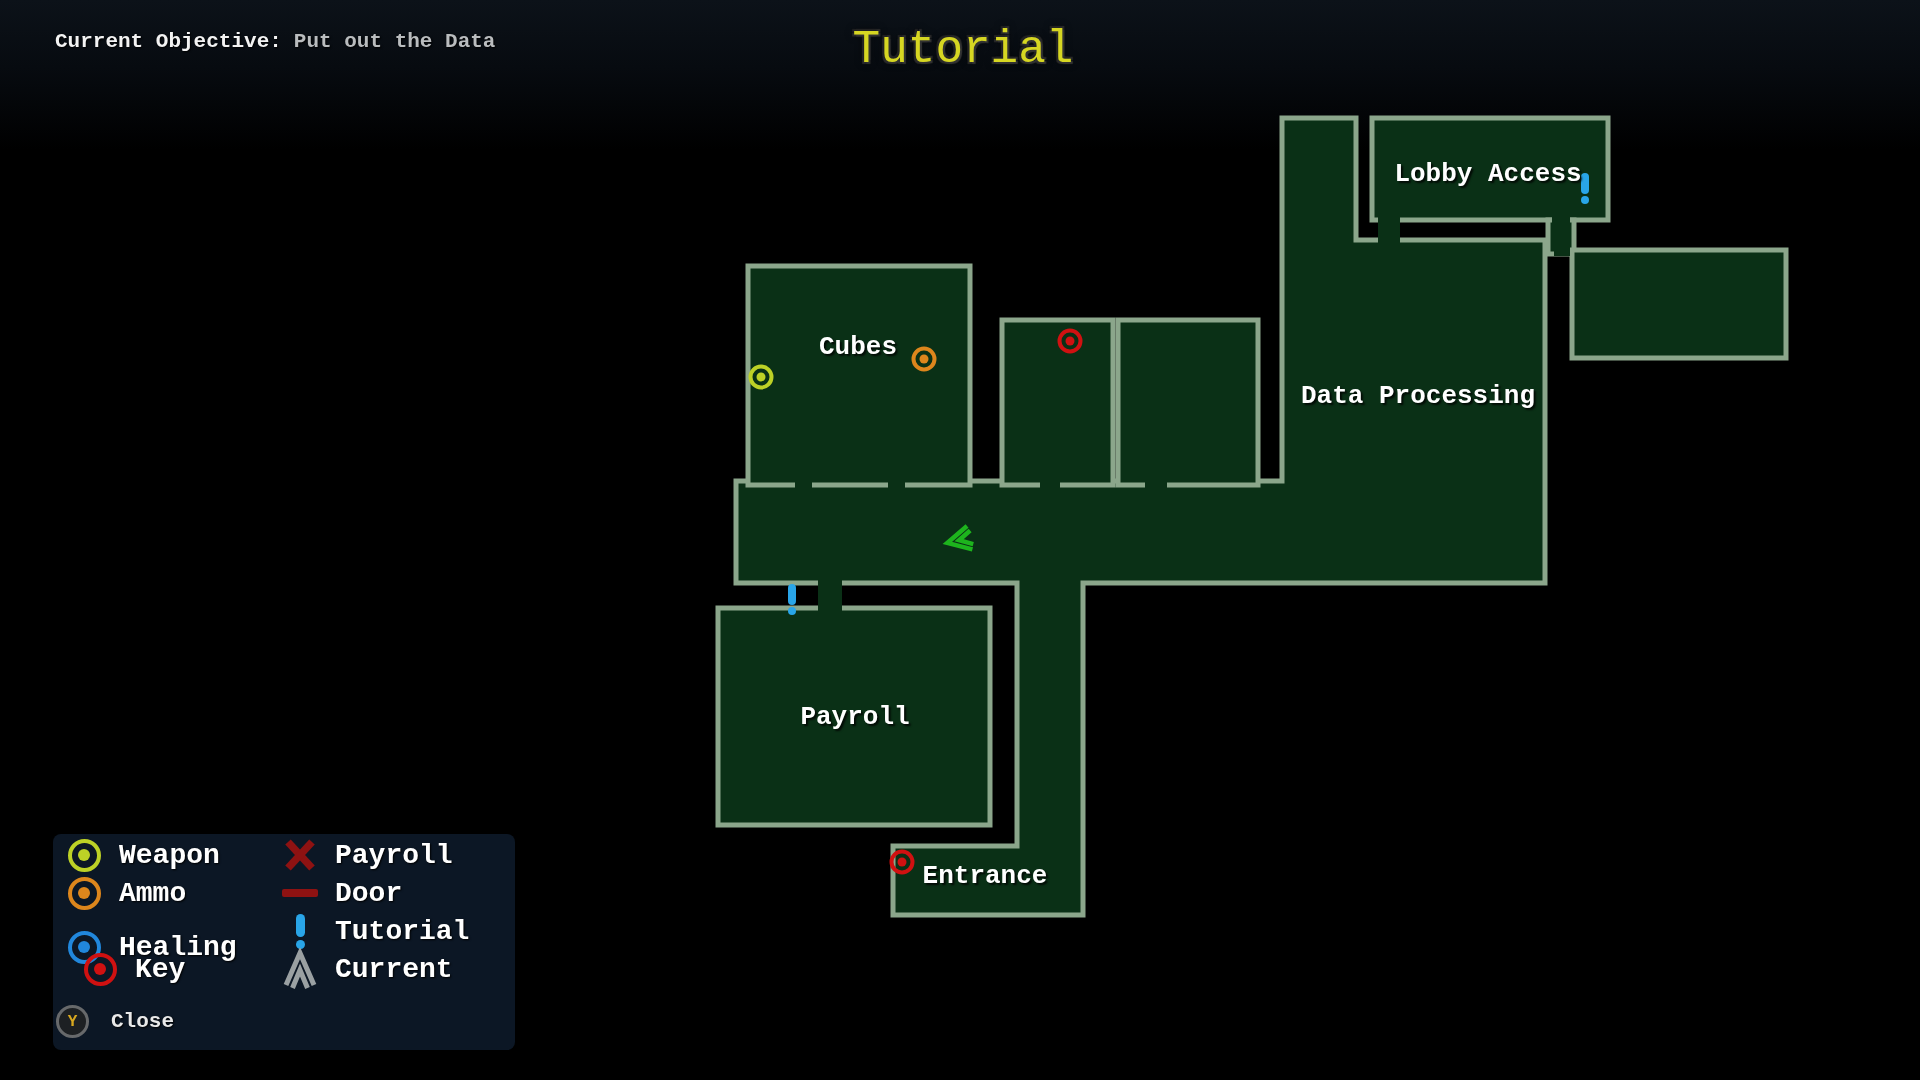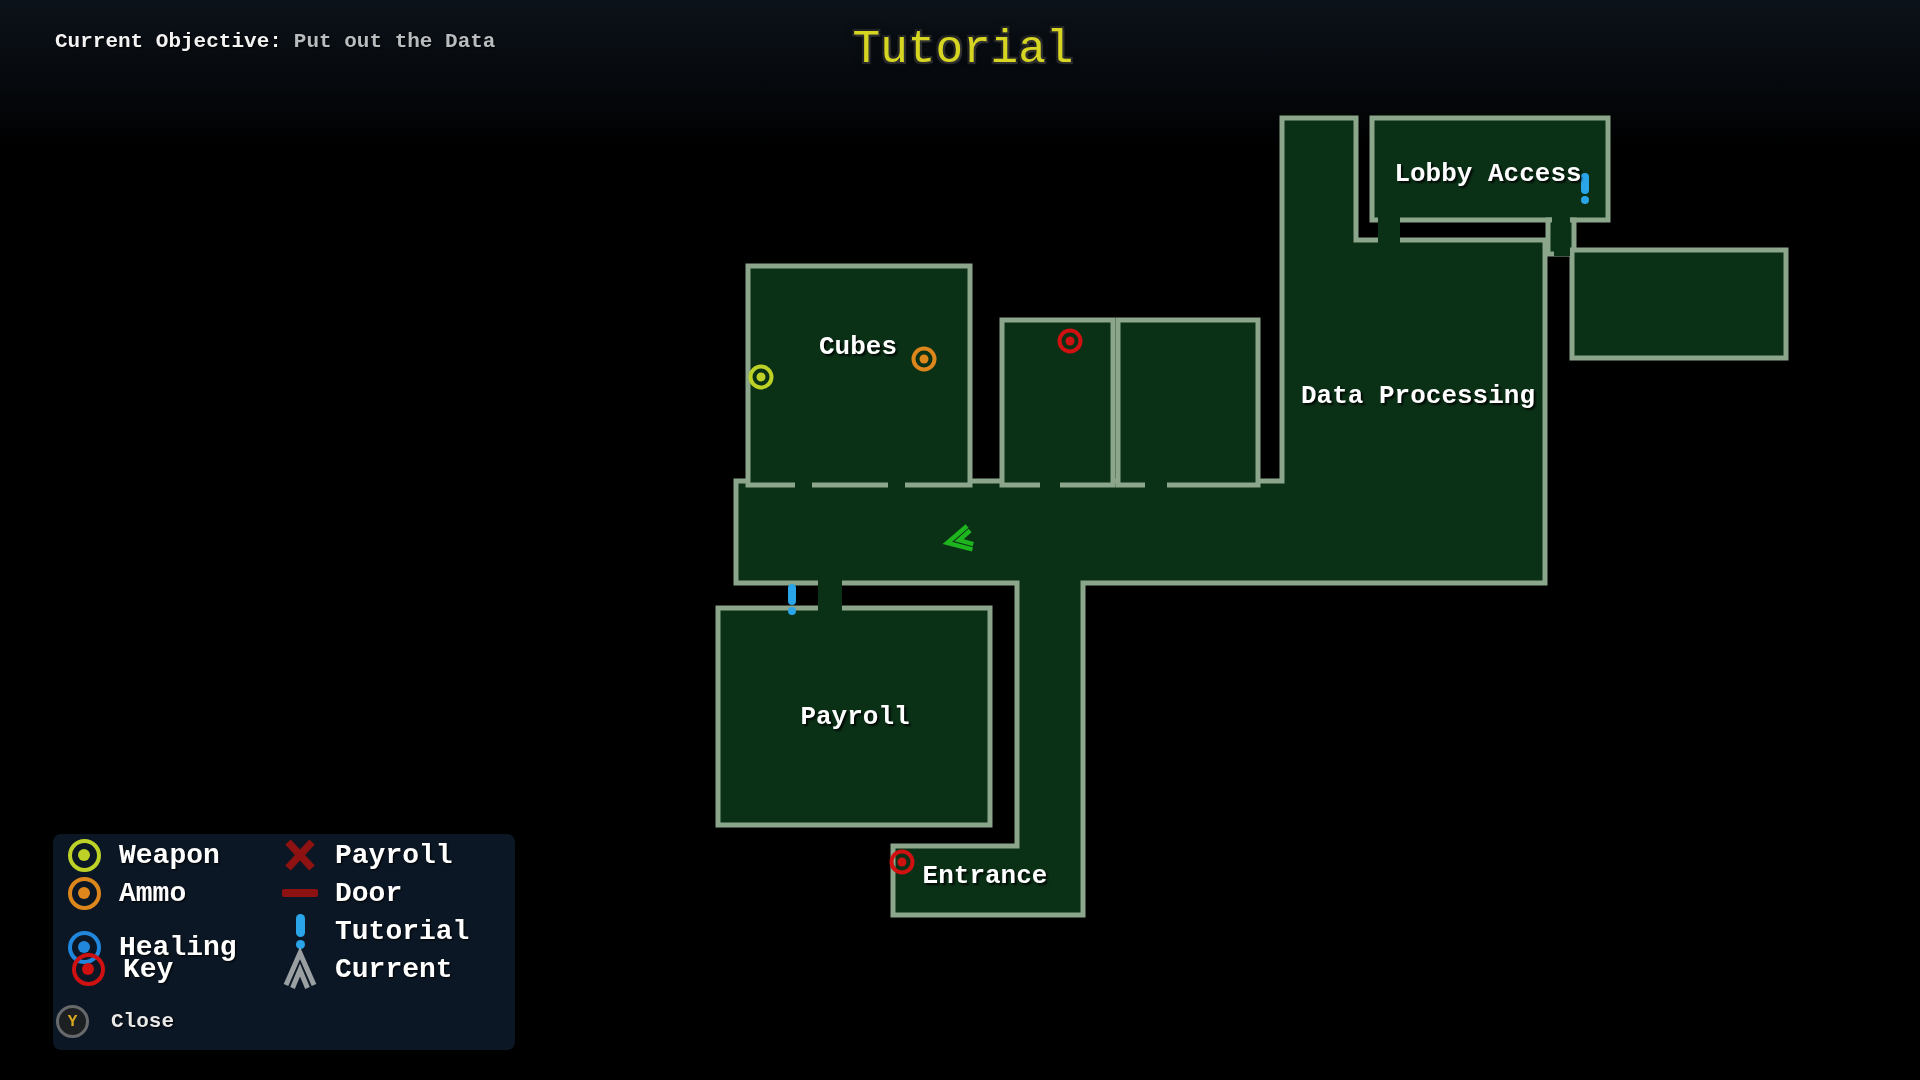--- a/index.html
+++ b/index.html
@@ -133,21 +133,21 @@
           <span class="lgring" style="--col:var(--c-ammo)"></span>
         </span>
       <span class="lg-label">Ammo</span>
     </div>
     <div class="lg-item" style="left:8px;top:94px">
       <span class="lg-ic">
           <span class="lgring" style="--col:var(--c-healing)"></span>
         </span>
       <span class="lg-label">Healing</span>
     </div>
-    <div class="lg-item" style="left:12px;top:116px">
+    <div class="lg-item" style="left:24px;top:116px">
       <span class="lg-ic">
           <span class="lgring" style="--col:var(--c-key)"></span>
         </span>
       <span class="lg-label">Key</span>
     </div>
     <div class="lg-item" style="left:224px;top:2px">
       <span class="lg-ic">
         <svg width="32" height="34" viewBox="0 0 32 34">
           <line x1="4" y1="4" x2="28" y2="30" style="stroke:var(--c-blocked);stroke-width:7.5"></line>
           <line x1="28" y1="4" x2="4" y2="30" style="stroke:var(--c-blocked);stroke-width:7.5"></line>

